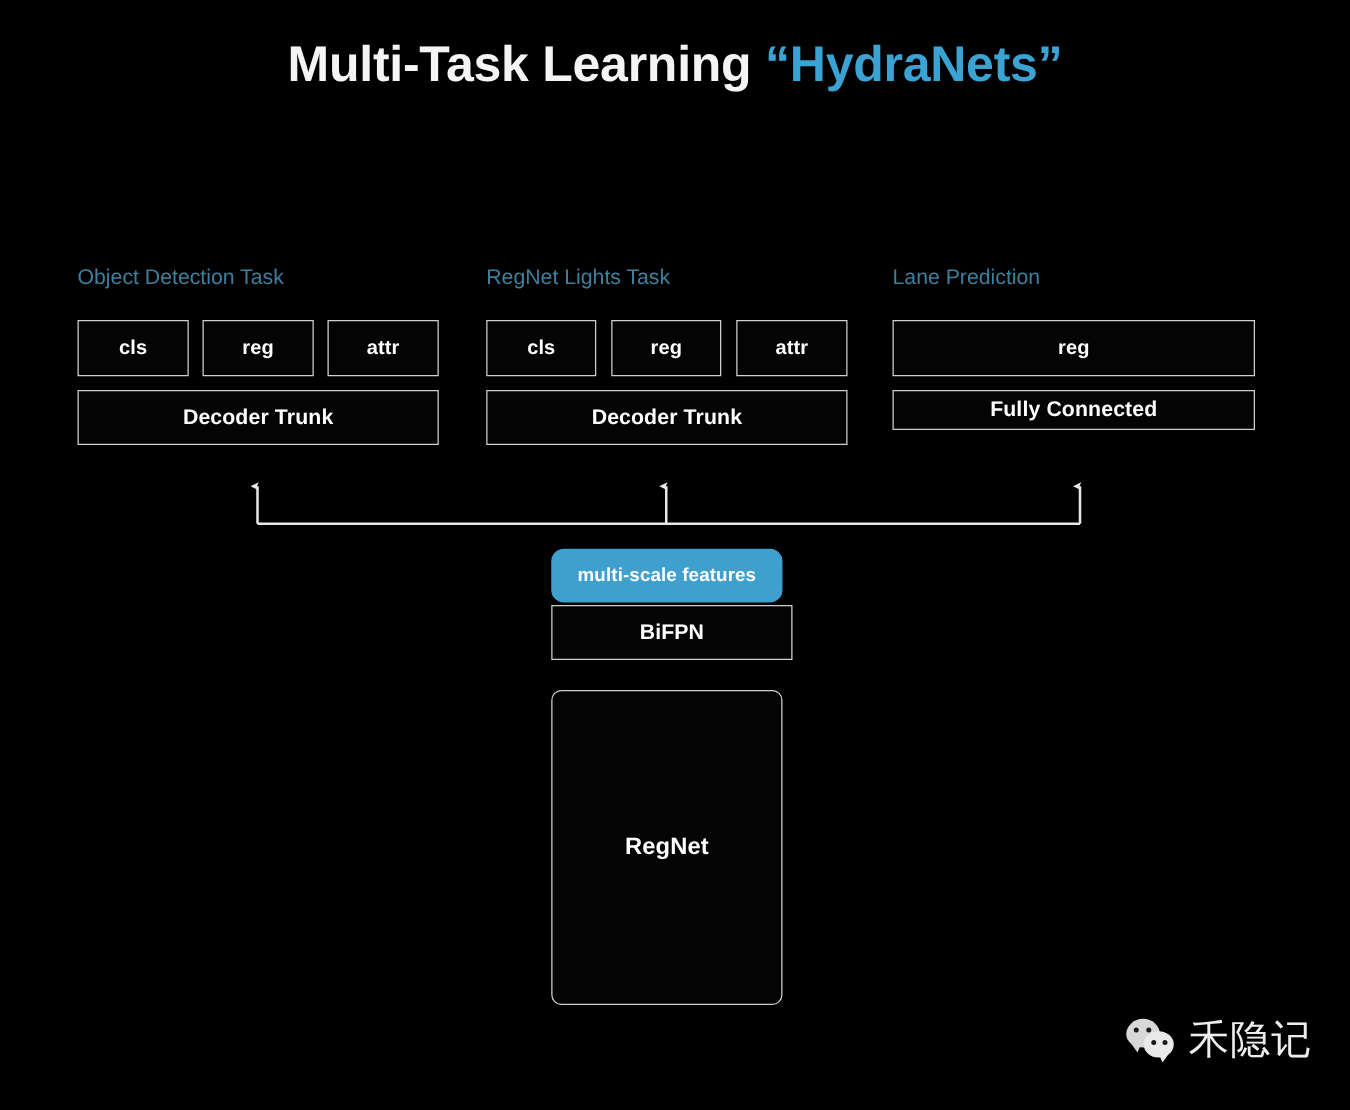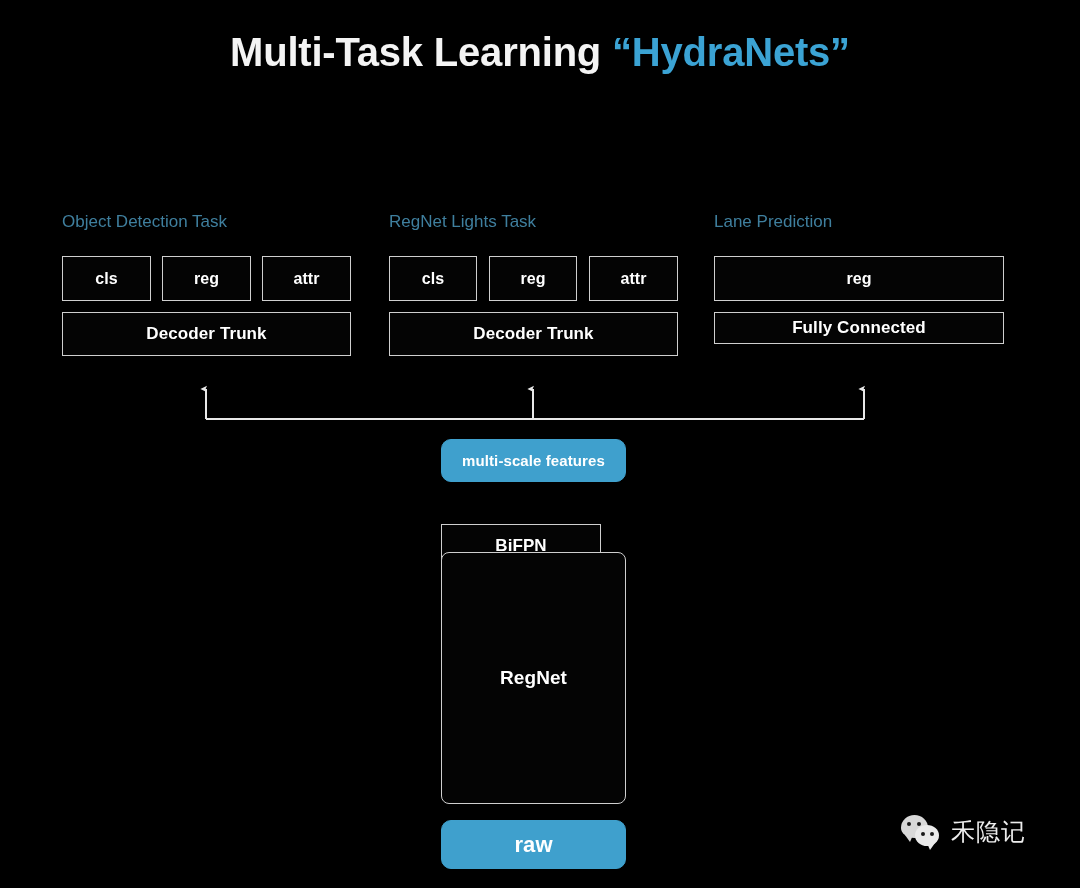--- a/index.html
+++ b/index.html
@@ -151,21 +151,21 @@
     border-right: 5px solid transparent;
     border-top: 7px solid #eaeaea;
   }
   .wm-dot {
     position: absolute;
     width: 4px; height: 4px;
     border-radius: 50%;
     background: #1a1a1a;
   }
   .wm-name {
-    font-size: 24px;
+    font-size: 32px;
     color: #ededed;
     letter-spacing: 1px;
     font-family: "DejaVu Sans", sans-serif;
     white-space: nowrap;
   }
   .wm-handle {
     text-align: right;
     font-size: 18px;
     color: #9a9a9a;
     letter-spacing: 0.5px;
@@ -210,23 +210,22 @@
     <path d="M206,419 L864,419" stroke="#e8e8e8" stroke-width="2" fill="none"></path>
 
     <path d="M206,419 L206,389" stroke="#e8e8e8" stroke-width="2" fill="none" marker-end="url(#arrowhead)"></path>
 
     <path d="M533,419 L533,389" stroke="#e8e8e8" stroke-width="2" fill="none" marker-end="url(#arrowhead)"></path>
 
     <path d="M864,419 L864,389" stroke="#e8e8e8" stroke-width="2" fill="none" marker-end="url(#arrowhead)"></path>
   </svg>
 
   <div class="box filled feat" style="left:441px; top:439px; width:185px; height:43px;">multi-scale features</div>
-  <div class="box" style="left:441px; top:524px; width:160px; height:44px;">BiFPN</div>
+  <div class="box" style="left:441px; top:484px; width:193px; height:44px;">BiFPN</div>
   <div class="box regnet" style="left:441px; top:552px; width:185px; height:252px;">RegNet</div>
-  <div class="box filled raw" style="left:441px; top:820px; width:185px; height:49px;">raw</div>
 
   <div class="watermark">
     <div class="wm-row">
       <div class="wm-logo">
         <div class="wm-bubble-back"></div>
         <div class="wm-dot" style="left:6px; top:7px;"></div>
         <div class="wm-dot" style="left:16px; top:7px;"></div>
         <div class="wm-bubble-front"></div>
         <div class="wm-dot" style="left:20px; top:17px;"></div>
         <div class="wm-dot" style="left:29px; top:17px;"></div>

